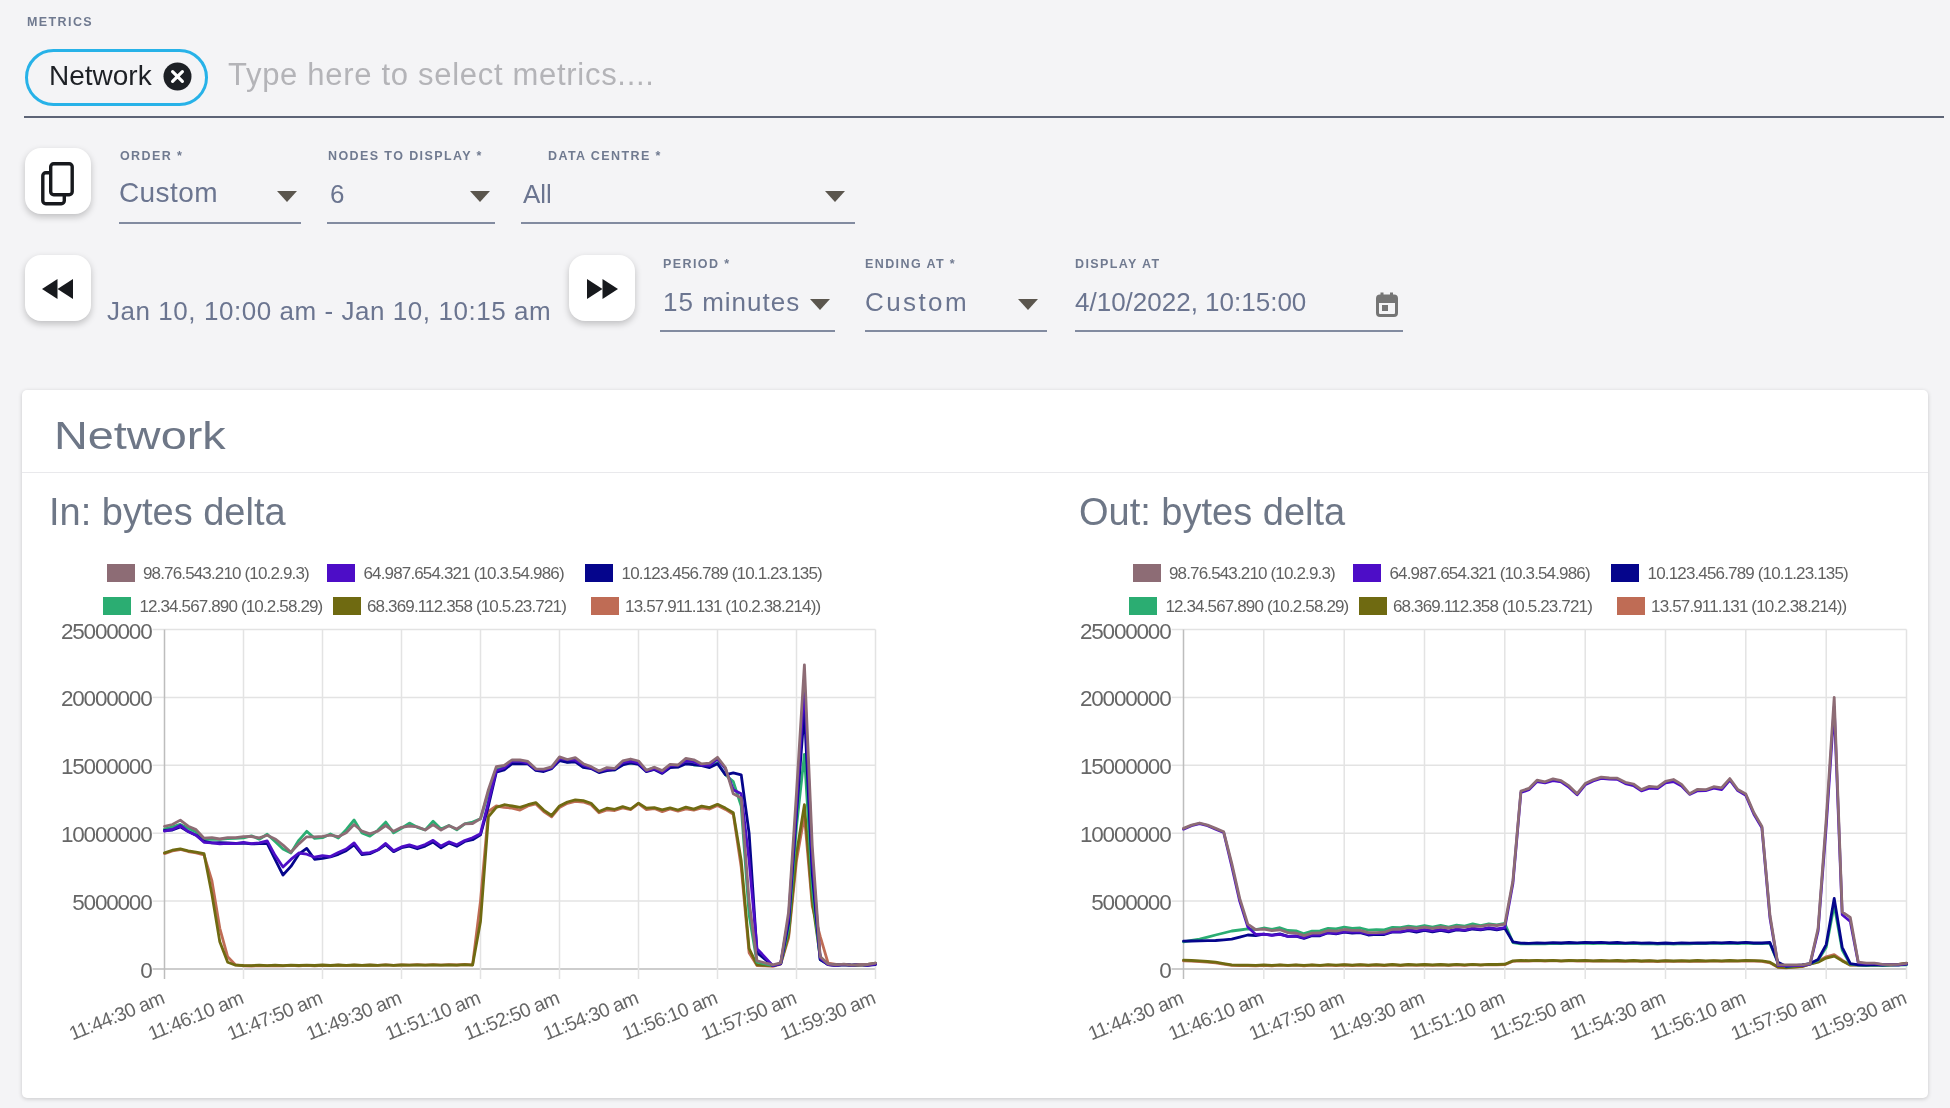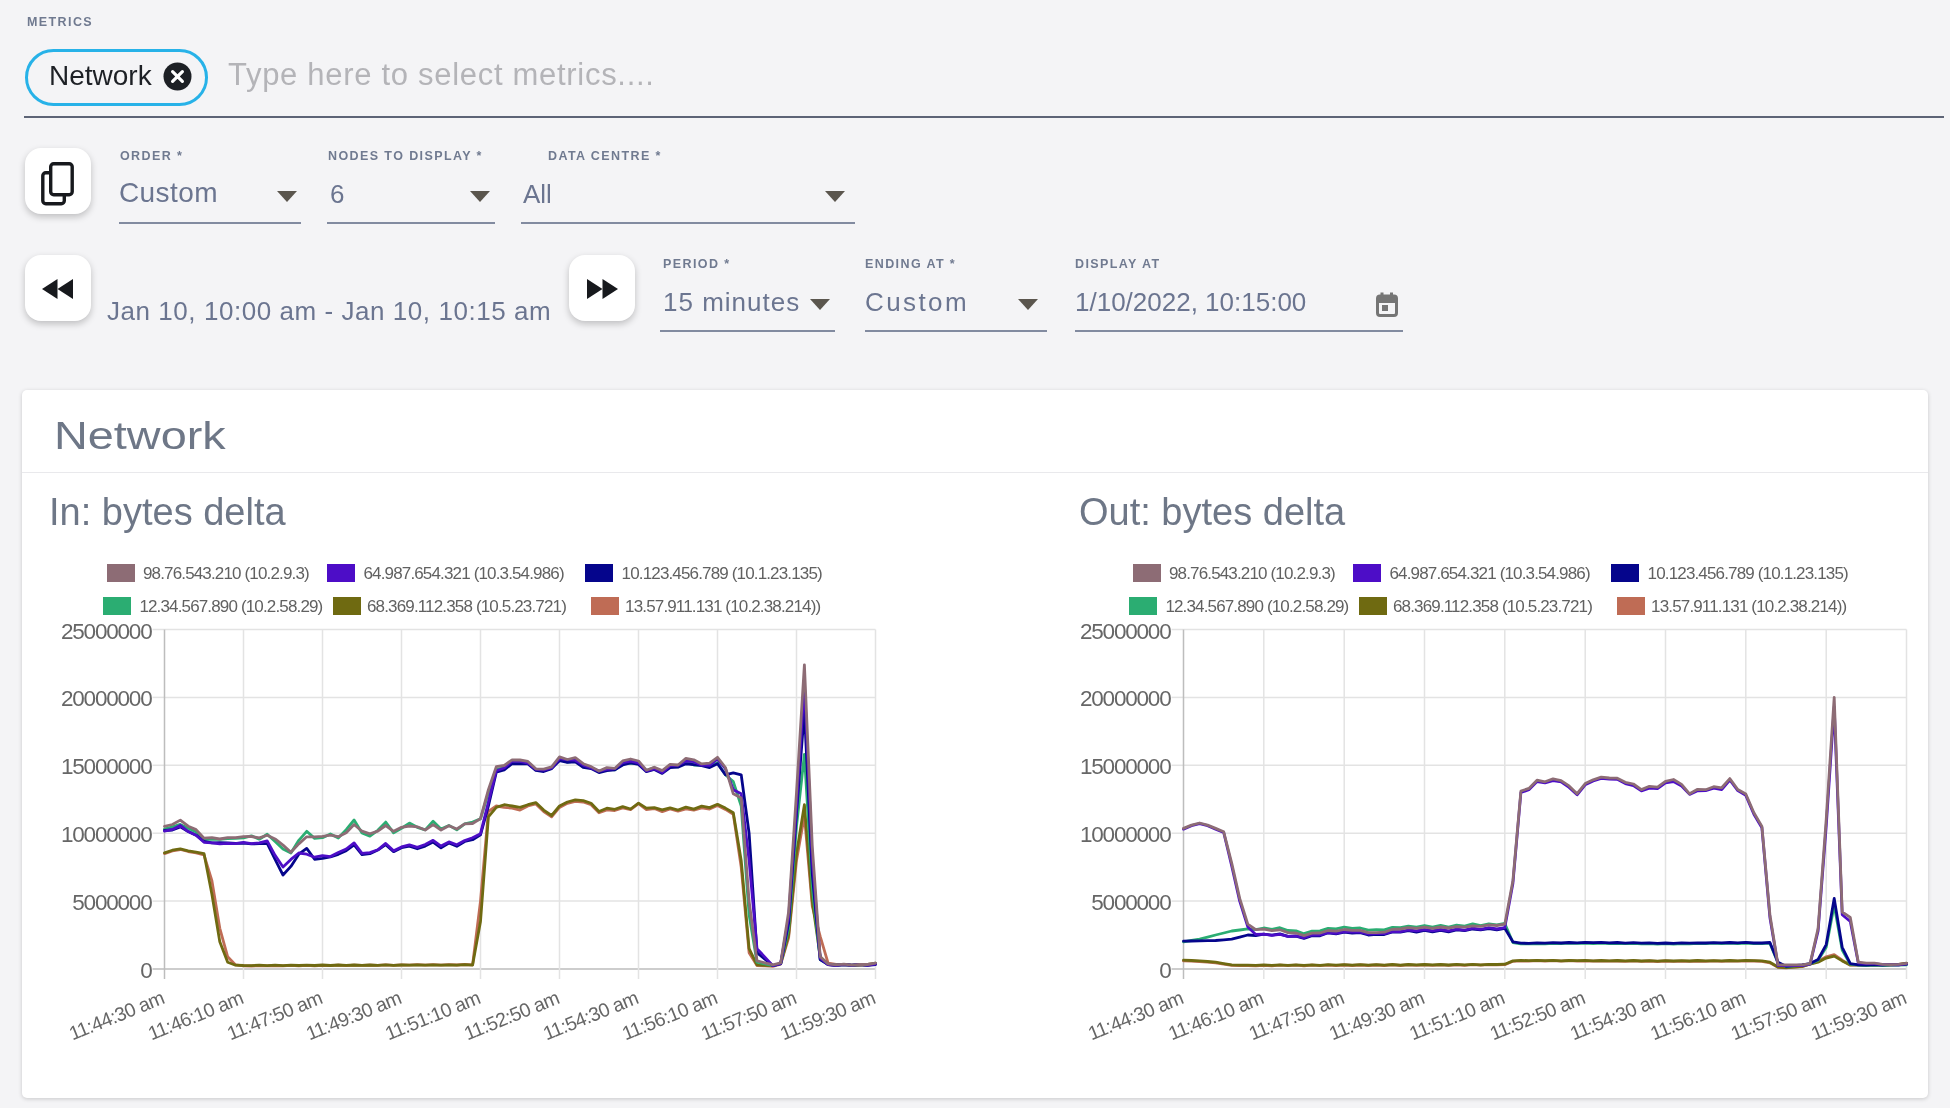--- a/index.html
+++ b/index.html
@@ -64,21 +64,21 @@
 <div class="val" style="left:663px; top:289px; letter-spacing:1.0px;">15 minutes</div>
 <div class="arrow" style="left:810px; top:299px;"></div>
 <div class="ul" style="left:660px; top:330px; width:175px;"></div>
 
 <div class="lbl" style="left:865px; top:257px;">ENDING AT *</div>
 <div class="val" style="left:865px; top:289px; letter-spacing:2.4px;text-align:center;">Custom</div>
 <div class="arrow" style="left:1018px; top:299px;"></div>
 <div class="ul" style="left:865px; top:330px; width:182px;"></div>
 
 <div class="lbl" style="left:1075px; top:257px;">DISPLAY AT</div>
-<div class="val" style="left:1075px; top:289px;">1/10/2022, 10:15:00</div>
+<div class="val" style="left:1075px; top:289px;">4/10/2022, 10:15:00</div>
 <svg class="abs" style="left:1376px; top:292px;" width="22" height="25" viewBox="0 0 22 25">
   <rect x="1.5" y="4" width="19" height="19.5" rx="2.5" fill="none" stroke="#757575" stroke-width="3"></rect>
   <rect x="1.5" y="4" width="19" height="7" fill="#757575"></rect>
   <rect x="4.5" y="0.5" width="3" height="5" fill="#757575"></rect>
   <rect x="14" y="0.5" width="3" height="5" fill="#757575"></rect>
   <rect x="6" y="13" width="6" height="6" fill="#757575"></rect>
 </svg>
 <div class="ul" style="left:1075px; top:330px; width:328px;"></div>
 
 <div class="abs" style="left:22px; top:390px; width:1906px; height:708px; background:#fff; border-radius:5px; box-shadow:0 1px 4px rgba(0,0,0,0.18);"></div>

